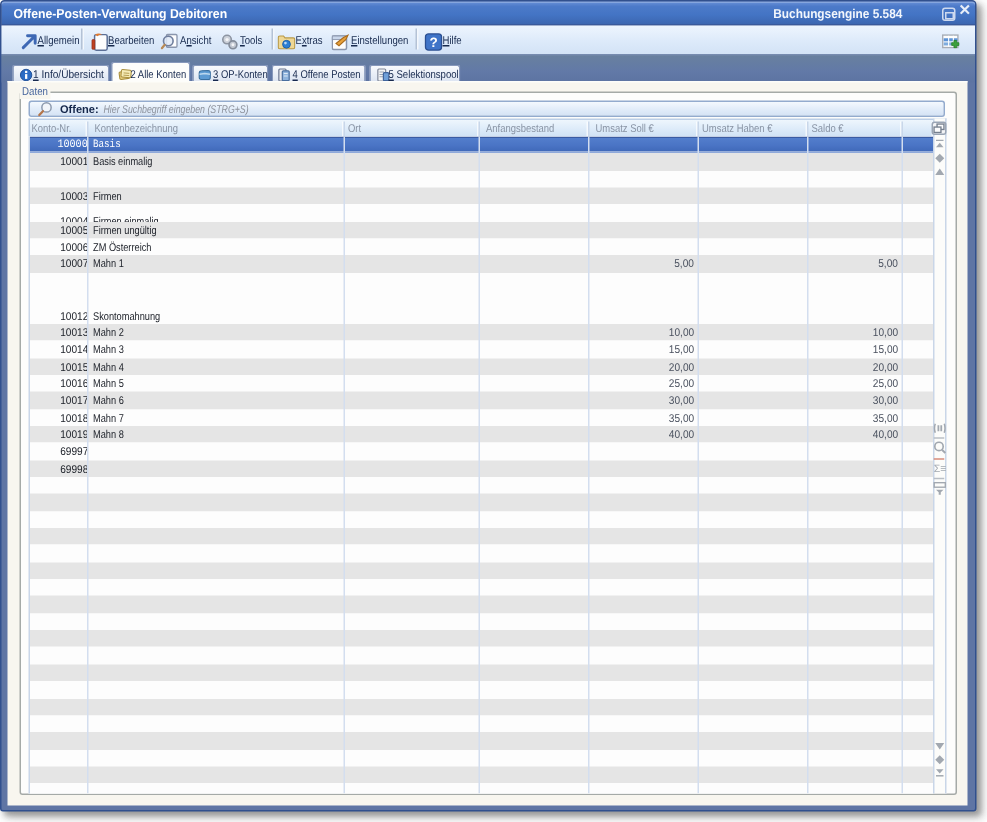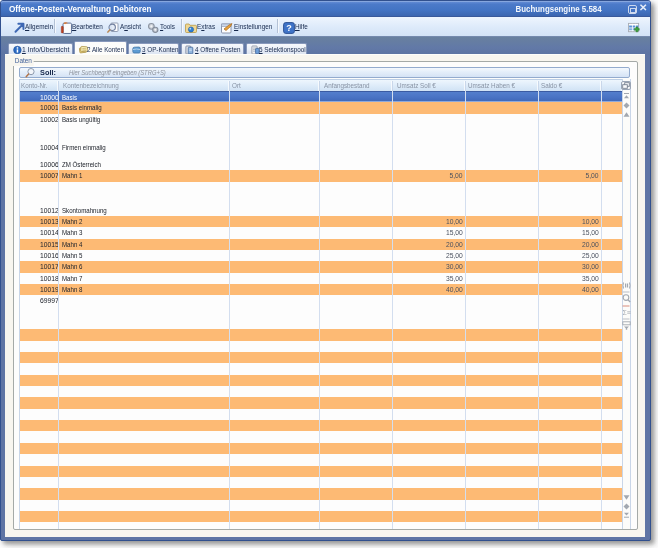--- a/index.html
+++ b/index.html
@@ -55,23 +55,23 @@
 #thead{position:absolute;left:17.5px;top:77.5px;width:612px;height:12.5px;
   background:linear-gradient(#eef6fd 0%,#ddebf9 55%,#d0e2f4 100%);
   border:1px solid #bdcfe6;border-bottom:none;}
 .hc{position:absolute;top:0;height:12.5px;line-height:12px;font-size:7.5px;color:#8893a4;white-space:pre;transform:scaleX(.84);transform-origin:0 50%;}
 .hsep{position:absolute;top:1px;width:1px;height:10.5px;background:#c9d7ea;box-shadow:-1px 0 0 rgba(255,255,255,.7);}
 
 #tbl{position:absolute;left:17.5px;top:90px;width:603px;height:438px;
   background:#fdfdfd;border-left:1px solid #c9d6e8;overflow:hidden;}
 .row{position:absolute;left:0;width:602px;height:11.35px;font-size:7.5px;}
 .rb{background:#fdfdfd;}
-.rw{background:#fdba74;}
+.rw{background:#e5e5e5;}
 .rsel{background:linear-gradient(#537ecc 0%,#4a74c5 55%,#4069b9 100%);
-  border-top:1px solid #3a5ba2;border-bottom:1px solid #8fa9da;}
+  border-top:1px solid #3a5ba2;border-bottom:1px solid #8fa9da;font-family:Liberation Mono, monospace;}
 .rsel .c1,.rsel .c2{color:#fff;}
 .row span{position:absolute;top:0;line-height:11.35px;white-space:pre;}
 .c1{right:563px;color:#20242c;transform:scaleX(.9);transform-origin:100% 50%;}
 .c2{left:42px;color:#20242c;transform:scaleX(.82);transform-origin:0 50%;}
 .c5{right:159px;color:#49505e;transform:scaleX(.9);transform-origin:100% 50%;}
 .c7{right:23px;color:#49505e;transform:scaleX(.9);transform-origin:100% 50%;}
 .colsep{position:absolute;top:0;bottom:0;width:1px;background:#d3deef;}
 .rsel ~ .colsep{}
 
 #strip{position:absolute;left:620.5px;top:77.5px;width:9.5px;height:450.5px;background:#fcfcfa;border-left:1px solid #c9d6e8;border-right:1px solid #c9d6e8;}
@@ -171,21 +171,21 @@
           </svg><span class="tt" style="left:12px;transform:scaleX(.85)"><span class="u">5</span> Selektionspool</span></div>
   </div>
   <div id="panel"></div>
   <div id="grp"></div>
   <div id="grplab">Daten</div>
   <div id="search">
     <svg style="position:absolute;left:3.5px;top:-1px" width="13" height="12" viewBox="0 0 13 12">
       <circle cx="7" cy="4.6" r="3.1" fill="#f2f5fa" stroke="#8d9aae" stroke-width="1"></circle>
       <line x1="4.6" y1="7.1" x2="2.2" y2="9.7" stroke="#b5764a" stroke-width="1.5" stroke-linecap="round"></line>
     </svg>
-    <span class="sb">Soll:</span>
+    <span class="sb">Offene:</span>
     <span class="si">Hier Suchbegriff eingeben (STRG+S)</span>
   </div>
   <div id="thead">
     <span class="hc" style="left:1.5px">Konto-Nr.</span>
     <span class="hc" style="left:43px">Kontenbezeichnung</span>
     <span class="hc" style="left:212.5px">Ort</span>
     <span class="hc" style="left:304px">Anfangsbestand</span>
     <span class="hc" style="left:377px">Umsatz Soll €</span>
     <span class="hc" style="left:448.5px">Umsatz Haben €</span>
     <span class="hc" style="left:521.5px">Saldo €</span>
@@ -200,27 +200,31 @@
   </div>
   <div id="tbl">
 <div class="row rsel" style="top:0.00px">
           <span class="c1">10000</span>
           <span class="c2">Basis</span>
         </div>
 <div class="row rw" style="top:11.35px">
           <span class="c1">10001</span>
           <span class="c2">Basis einmalig</span>
         </div>
-<div class="row rb" style="top:22.70px">
-          <span class="c1">10002</span>
-          <span class="c2">Basis ungültig</span>
+<div class="row rw" style="top:34.05px">
+          <span class="c1">10003</span>
+          <span class="c2">Firmen</span>
         </div>
 <div class="row rb" style="top:51px">
           <span class="c1">10004</span>
           <span class="c2">Firmen einmalig</span>
+        </div>
+<div class="row rw" style="top:56.75px">
+          <span class="c1">10005</span>
+          <span class="c2">Firmen ungültig</span>
         </div>
 <div class="row rb" style="top:68.10px">
           <span class="c1">10006</span>
           <span class="c2">ZM Österreich</span>
         </div>
 <div class="row rw" style="top:79.45px">
           <span class="c1">10007</span>
           <span class="c2">Mahn 1</span>
           <span class="c5">5,00</span>
           <span class="c7">5,00</span>
@@ -266,20 +270,23 @@
           <span class="c7">35,00</span>
         </div>
 <div class="row rw" style="top:192.95px">
           <span class="c1">10019</span>
           <span class="c2">Mahn 8</span>
           <span class="c5">40,00</span>
           <span class="c7">40,00</span>
         </div>
 <div class="row rb" style="top:204.30px">
           <span class="c1">69997</span>
+        </div>
+<div class="row rw" style="top:215.65px">
+          <span class="c1">69998</span>
         </div>
 <div class="row rw" style="top:238.35px"></div>
 <div class="row rb" style="top:249.70px"></div>
 <div class="row rw" style="top:261.05px"></div>
 <div class="row rb" style="top:272.40px"></div>
 <div class="row rw" style="top:283.75px"></div>
 <div class="row rb" style="top:295.10px"></div>
 <div class="row rw" style="top:306.45px"></div>
 <div class="row rb" style="top:317.80px"></div>
 <div class="row rw" style="top:329.15px"></div>

